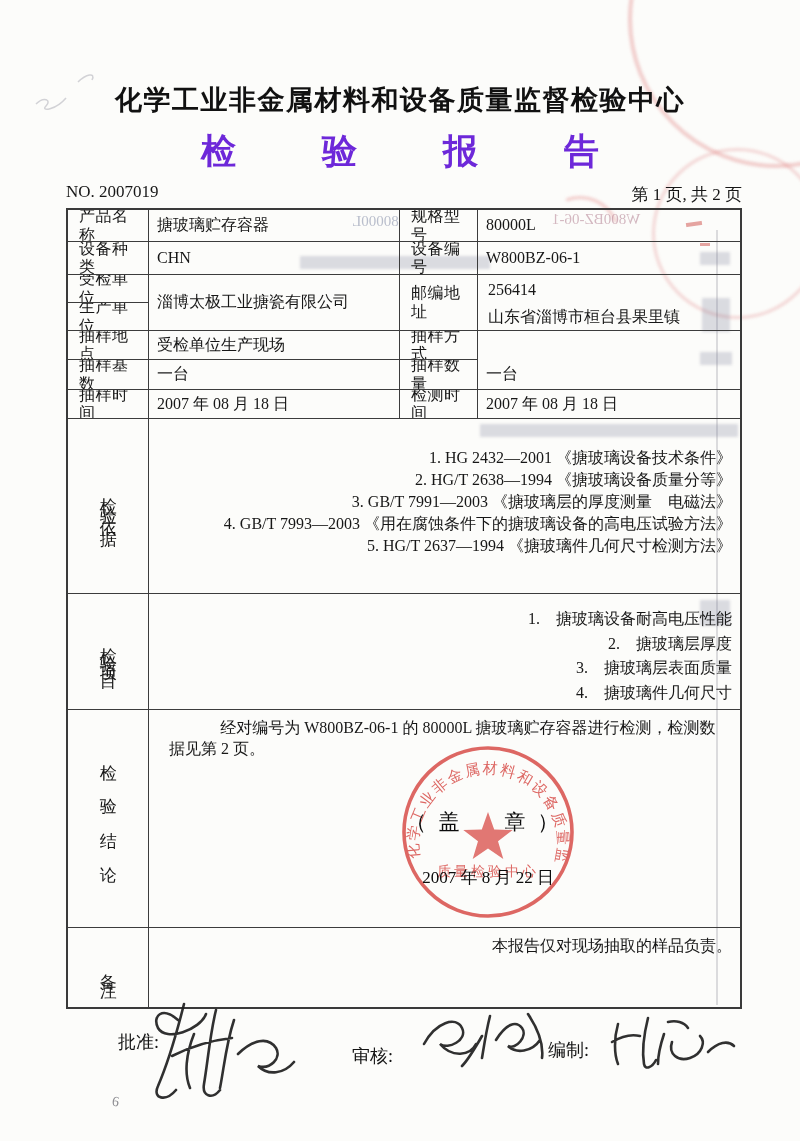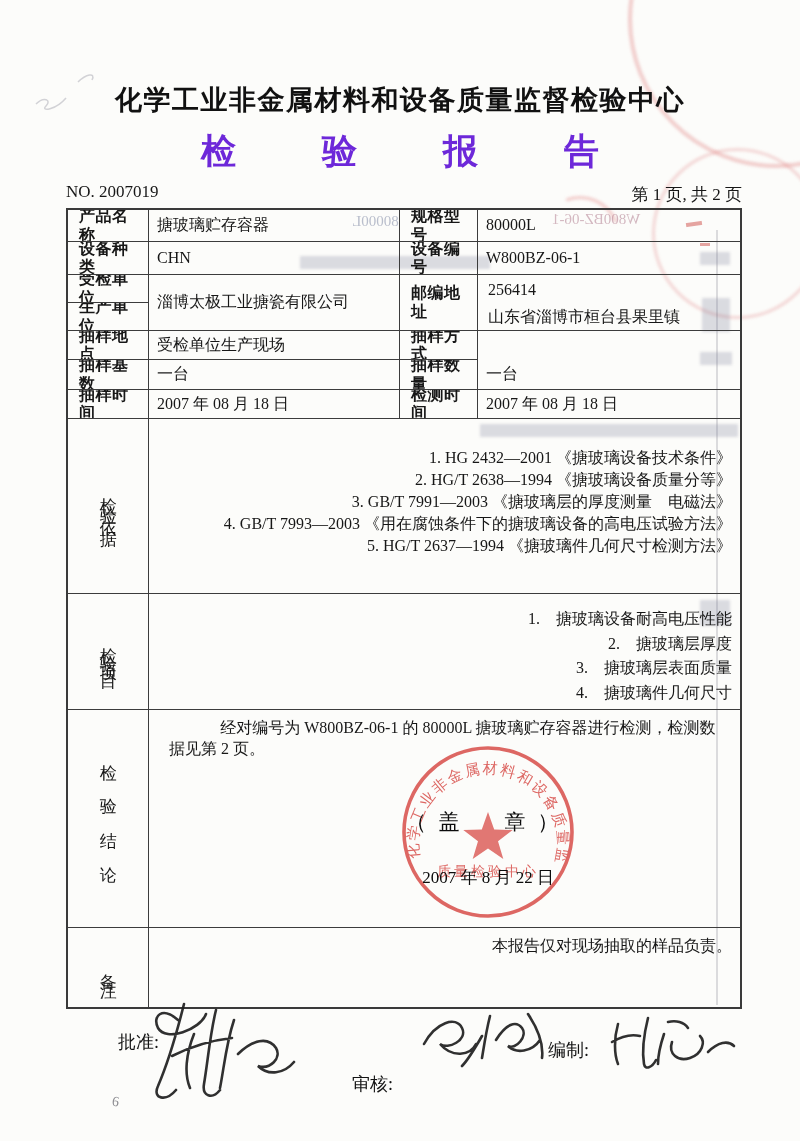--- a/index.html
+++ b/index.html
@@ -18,21 +18,21 @@
   .report-table{position:absolute;left:66px;top:208px;width:672px;height:797px;
                 display:grid;box-sizing:content-box;
                 grid-template-columns:81px 251px 78px 262px;
                 grid-template-rows:32px 33px 28px 28px 29px 30px 29px 175px 116px 218px 79px;
                 border:2px solid #3a3a3a;background:transparent;}
   .c{border-right:1.5px solid #3c3c3c;border-bottom:1.5px solid #3c3c3c;
      display:flex;align-items:center;padding:1px 8px;font-size:16px;line-height:1.15;
      box-sizing:border-box;overflow:hidden;}
   .c.lastcol{border-right:none;}
   .c.lastrow{border-bottom:none;}
-  .lbl{padding-left:11px;letter-spacing:0.5px;font-weight:bold;}
+  .lbl{padding-left:11px;letter-spacing:0.5px;}
   .two-line{flex-direction:column;align-items:flex-start;justify-content:center;line-height:27px;padding-left:10px;}
   .vlabel{justify-content:center;font-size:17px;}
   .vlabel .vtxt{writing-mode:vertical-rl;text-orientation:upright;}
   .content{flex-direction:column;align-items:flex-end;justify-content:flex-start;padding-left:18px;}
   .basis-body{padding-top:28px;}
   .basis-body div{line-height:22px;}
   .items-body{padding-top:13px;}
   .items-body div{line-height:24.5px;}
   .conc-body{display:block;position:relative;padding:7px 16px 0 20px;}
   .conc-text{text-indent:3.2em;line-height:21px;}
@@ -173,21 +173,21 @@
     <polygon points="90,70 96.2,87.5 114.7,88 100,99.2 105.3,117 90,106.5 74.7,117 80,99.2 65.3,88 83.8,87.5" fill="#d9534f" opacity="0.9"></polygon>
     <text x="90" y="134" text-anchor="middle" font-size="14" fill="#d9534f" letter-spacing="3" font-family="'Liberation Sans',sans-serif">质量检验中心</text>
   </svg>
   <div class="stamp-overlay">（盖　章）</div>
   <div class="stamp-date">2007 年 8 月 22 日</div>
 
   <div class="sig-label" style="left:118px;top:1030px;">批准:</div>
   <svg class="sig" style="left:148px;top:998px;" width="160" height="110">
     <path d="M30,22 C14,8 4,18 10,30 C18,44 52,32 58,16 M36,6 C30,30 22,60 10,88 C4,101 18,104 28,92 M46,36 C38,56 36,76 42,90 M24,58 C44,48 66,42 84,40 M68,12 C62,36 60,62 56,86 C54,98 64,102 72,92 M86,22 C78,46 76,70 72,90 M90,56 C104,42 120,38 128,50 C134,60 122,72 110,68 C120,78 136,76 146,64" fill="none" stroke="#1e1e1e" stroke-width="2.6" stroke-linecap="round" opacity=".92"></path>
   </svg>
-  <div class="sig-label" style="left:352px;top:1072px;">审核:</div>
+  <div class="sig-label" style="left:352px;top:1044px;">审核:</div>
   <svg class="sig" style="left:410px;top:1004px;" width="150" height="70">
     <path d="M14,40 C26,18 46,12 52,24 C58,36 38,46 30,40 C42,54 60,52 66,40 M72,32 C64,46 58,56 52,62 M80,12 C76,28 74,42 72,54 M86,36 C96,20 106,16 112,24 C118,32 106,46 98,42 C106,50 122,48 130,36 M118,10 C126,22 134,38 132,54" fill="none" stroke="#1e1e1e" stroke-width="2.6" stroke-linecap="round" opacity=".92"></path>
   </svg>
   <div class="sig-label" style="left:548px;top:1038px;">编制:</div>
   <svg class="sig" style="left:606px;top:1010px;" width="135" height="62">
     <path d="M12,14 C8,28 8,44 12,54 M6,32 C16,26 26,24 34,26 M42,8 C38,24 36,42 38,54 C39,60 46,58 50,50 M58,24 C54,36 52,46 52,54 M62,12 C70,10 78,12 82,18 M66,32 C62,44 72,52 84,48 C96,44 100,32 94,26 M102,42 C112,32 122,30 128,36" fill="none" stroke="#1e1e1e" stroke-width="2.6" stroke-linecap="round" opacity=".92"></path>
   </svg>
 
   <div class="pencil-six">6</div>
 </div>

